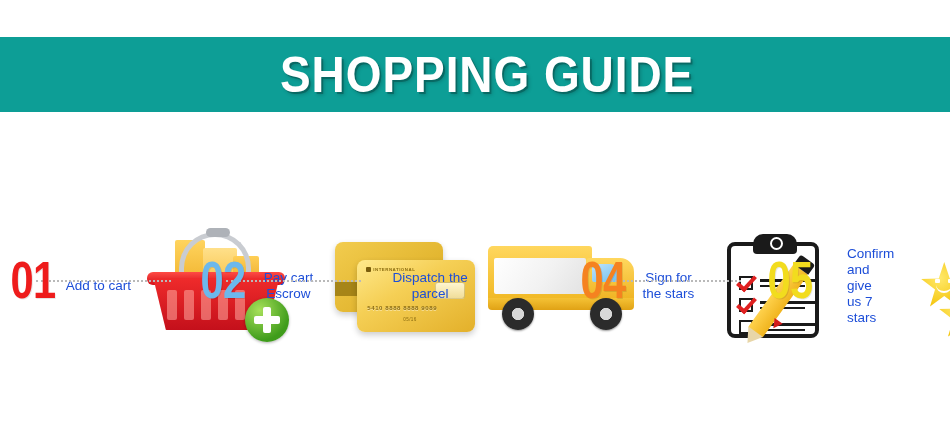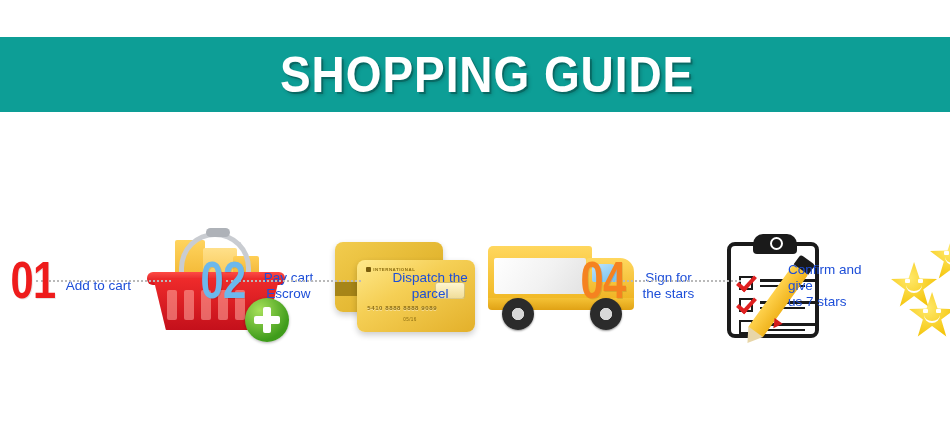--- a/index.html
+++ b/index.html
@@ -407,20 +407,24 @@
             </div>
           </div>
           <div class="clip-clip"></div>
           <div class="pencil"></div>
           <div class="pencil-tip"></div>
         </div>
       </div>
     </div>
 
     <div class="step">
+      <div class="num-row">
+        <div class="num" style="color:#F2DC1E">05</div>
+
+      </div>
       <div class="caption two-line">Confirm and give
 us 7 stars</div>
       <div class="art">
         <div class="stars">
           <div class="star s1">
               <div class="face">
                 <span class="eye l"></span>
                 <span class="eye r"></span>
                 <span class="mouth"></span>
               </div>

